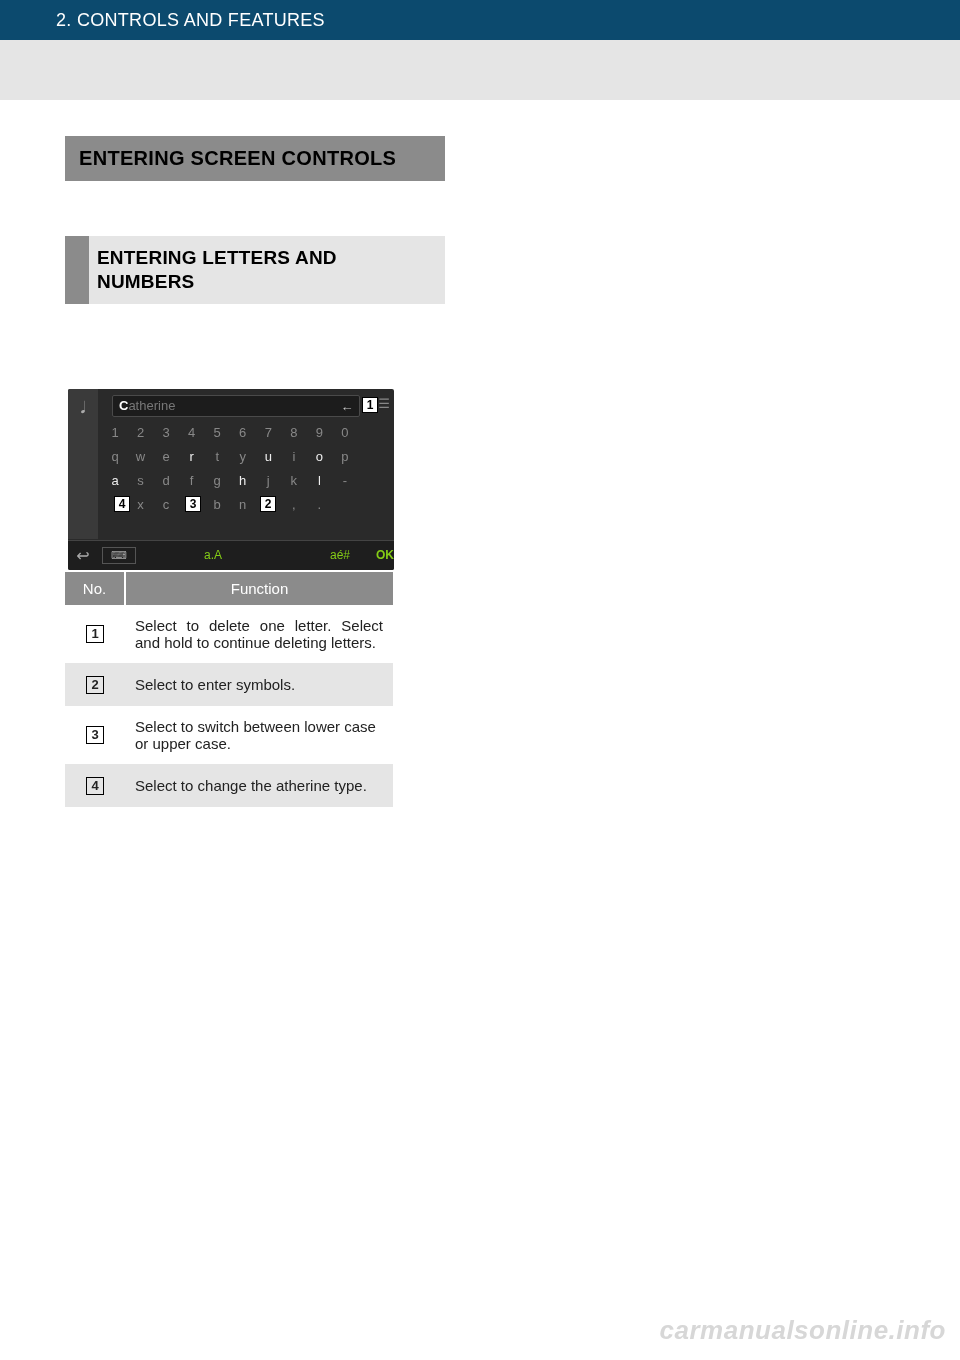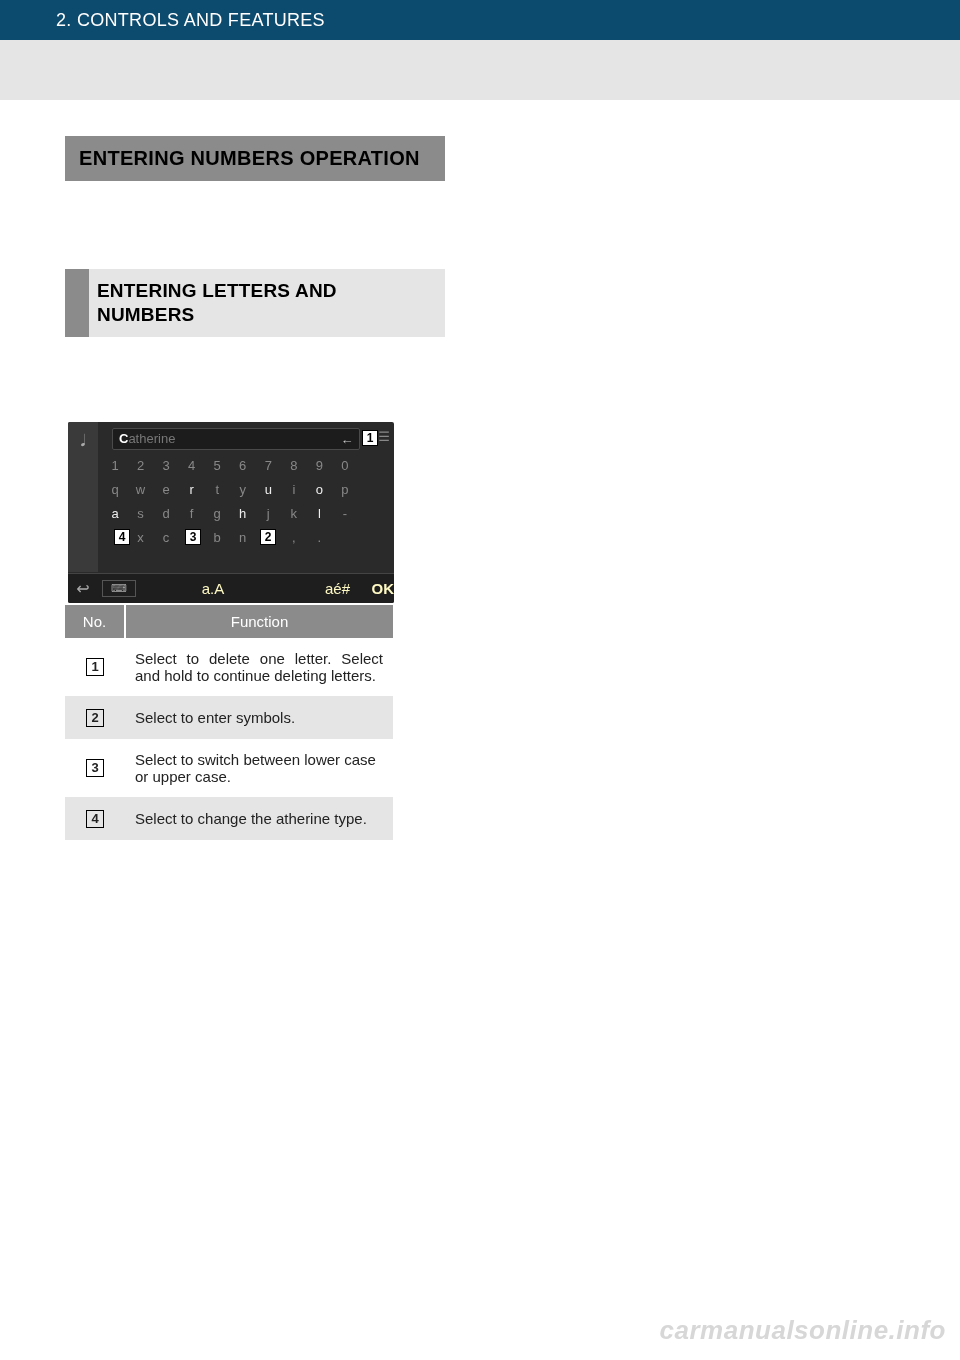--- a/index.html
+++ b/index.html
@@ -3,21 +3,21 @@
 <meta charset="utf-8">
 <style>
   * { box-sizing: border-box; margin:0; padding:0; }
   body { width:960px; height:1360px; background:#fff; font-family:Arial, Helvetica, sans-serif; color:#222; position:relative; }
   .header-band { width:100%; height:40px; background:#0c4a6e; display:flex; align-items:center; padding-left:56px; }
   .header-text { color:#fff; font-size:18px; letter-spacing:0.3px; }
   .sub-band { width:100%; height:60px; background:#e5e5e5; }
   .column { width:380px; margin-left:65px; margin-top:36px; }
   .sec-head { background:#8b8b8b; padding:10px 14px; }
   .sec-head-text { color:#000; font-size:20px; font-weight:bold; letter-spacing:0.3px; line-height:1.25; }
-  .subhead { display:flex; margin-top:88px; }
+  .subhead { display:flex; margin-top:55px; }
   .sub-bar { width:24px; background:#8b8b8b; }
   .sub-body { flex:1; background:#e5e5e5; padding:10px 8px; }
   .sub-body-text { font-size:19px; font-weight:bold; letter-spacing:0.2px; color:#000; line-height:1.25; }
   .screenshot { margin-top:85px; width:326px; height:181px; margin-left:3px; background:#2a2a2a; position:relative; border-radius:2px; overflow:hidden; font-family:Arial, Helvetica, sans-serif; }
   .ss-side { position:absolute; left:0; top:0; width:30px; height:150px; background:#3a3a3a; display:flex; align-items:flex-start; justify-content:center; padding-top:10px; }
   .ss-phone { color:#aaa; font-size:16px; }
   .ss-input { position:absolute; left:44px; top:6px; width:248px; height:22px; background:#1c1c1c; border:1px solid #4a4a4a; border-radius:2px; display:flex; align-items:center; padding:0 6px; }
   .ss-input-text { color:#ddd; font-size:13px; }
   .ss-input-text .cursor { color:#fff; font-weight:bold; }
   .ss-back { position:absolute; right:38px; top:10px; width:18px; height:14px; color:#ccc; font-size:13px; text-align:center; }
@@ -28,21 +28,21 @@
   .key { width:22px; text-align:center; color:#888; font-size:13px; }
   .key.bright { color:#eee; }
   .row1 { top:36px; }
   .row2 { top:60px; }
   .row3 { top:84px; }
   .row4 { top:108px; }
   .c4 { left:46px; top:107px; }
   .c3 { left:117px; top:107px; }
   .c2 { left:192px; top:107px; }
   .ss-footer { position:absolute; bottom:0; left:0; width:100%; height:30px; background:#1e1e1e; border-top:1px solid #444; display:flex; align-items:center; }
-  .ss-foot-item { color:#fef9c3; font-size:15px; text-align:center; }
+  .ss-foot-item { color:#84cc16; font-size:12px; text-align:center; }
   .ss-return { width:30px; font-size:16px; color:#aaa; }
   .ss-kb { width:34px; font-size:11px; color:#aaa; border:1px solid #555; text-align:center; padding:1px 0; margin-left:4px; }
   .ss-aA { flex:1; text-align:center; }
   .ss-ae { width:60px; text-align:right; }
   .ss-ok { width:44px; text-align:right; font-weight:bold; }
   .func-table { margin-top:2px; width:328px; border-collapse:collapse; font-size:15px; }
   .func-table thead th { background:#8b8b8b; color:#fff; font-weight:normal; padding:8px 6px; text-align:center; border-right:2px solid #fff; }
   .func-table thead th:last-child { border-right:none; }
   .func-table tbody tr:nth-child(odd) td { background:#fff; }
   .func-table tbody tr:nth-child(even) td { background:#e5e5e5; }
@@ -56,21 +56,21 @@
 <body>
 
 <div class="header-band">
   <span class="header-text">2. CONTROLS AND FEATURES</span>
 </div>
 <div class="sub-band"></div>
 
 <div class="column">
 
   <div class="sec-head">
-    <div class="sec-head-text">ENTERING NUMBERS OPERATION</div>
+    <div class="sec-head-text">ENTERING SCREEN CONTROLS</div>
   </div>
 
   <div class="subhead">
     <div class="sub-bar"></div>
     <div class="sub-body">
       <div class="sub-body-text">ENTERING LETTERS AND NUMBERS</div>
     </div>
   </div>
 
   <div class="screenshot">

